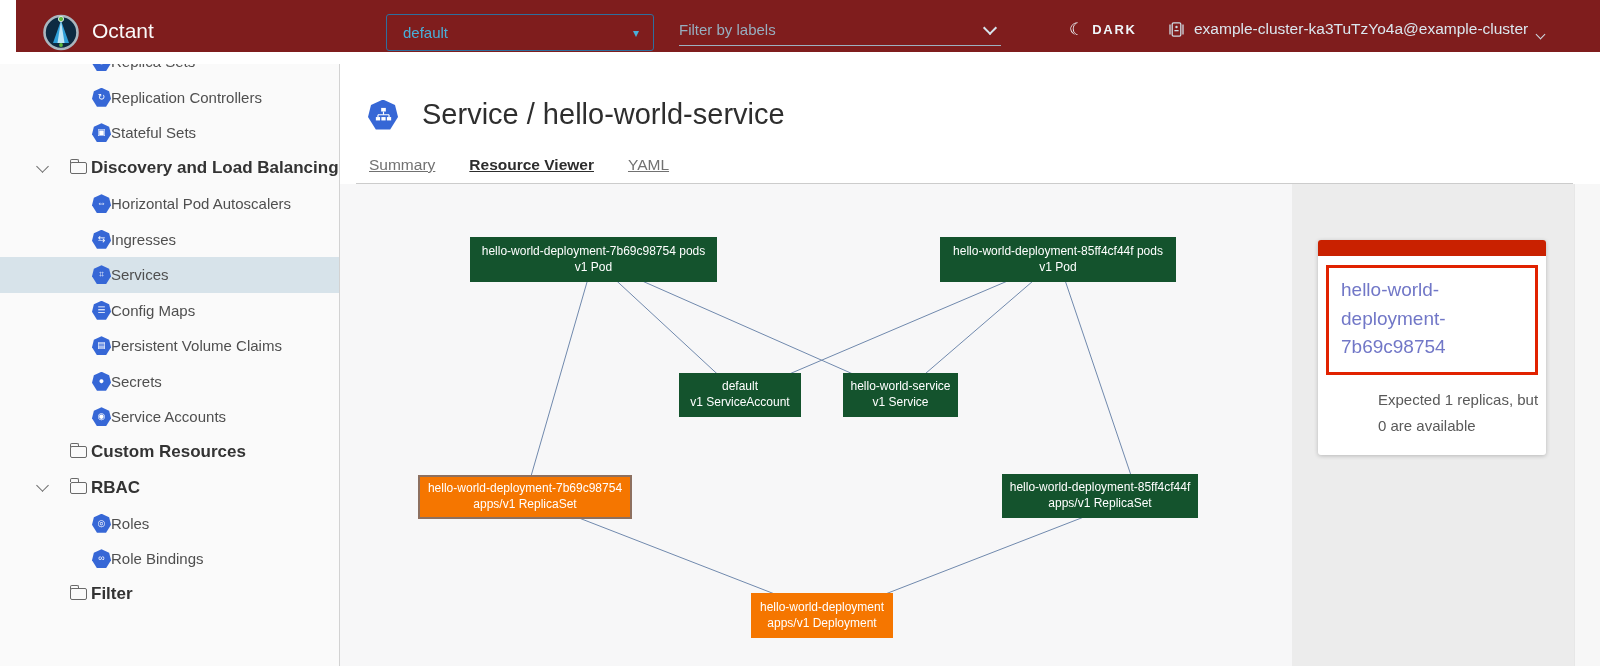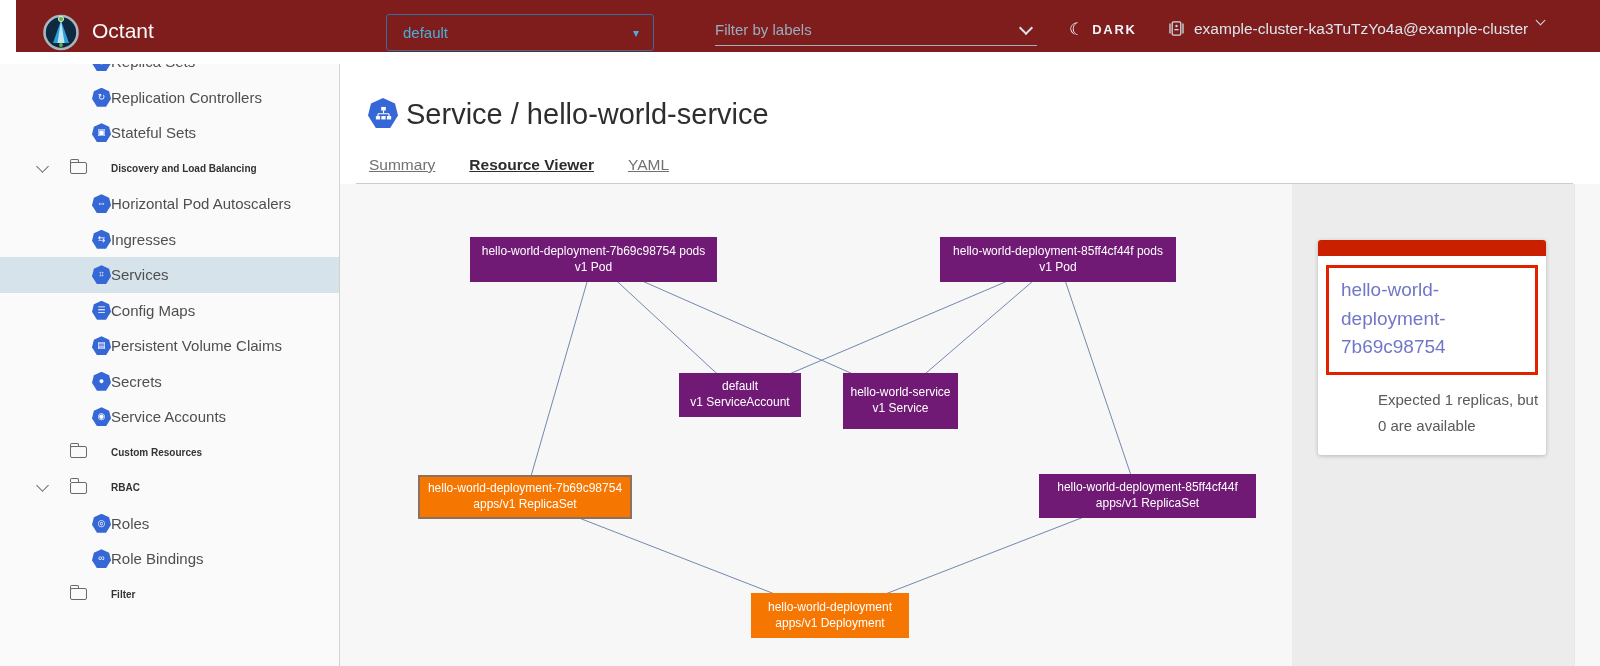--- a/index.html
+++ b/index.html
@@ -8,69 +8,69 @@
 
   
   .topbar { position:absolute; left:16px; top:0; width:1600px; height:52px; background:#7f1d1d; }
   .logo { position:absolute; left:26px; top:13px; width:38px; height:38px; }
   .app-title { position:absolute; left:76px; top:19px; color:#fafafa; font-size:21px; font-weight:400; }
   .ns-select { position:absolute; left:370px; top:14px; width:268px; height:37px; border:1px solid #2e6f9e;
                border-radius:3px; display:flex; align-items:center; padding:0 14px 0 16px; cursor:pointer; }
   .ns-value { color:#49afd9; font-size:15px; flex:1; }
   .ns-caret { color:#49afd9; font-size:12px; }
   .filter-box { position:absolute; left:663px; top:14px; width:322px; height:32px; border-bottom:1px solid #9db1c0;
-                display:flex; align-items:center;margin-left:36px; }
+                display:flex; align-items:center; }
   .filter-label { color:#97aebf; font-size:15px; flex:1; }
   .chev-lite { width:10px; height:10px; border-right:2px solid #d7e4ec; border-bottom:2px solid #d7e4ec;
                transform:rotate(45deg); margin:-4px 6px 0 0; }
   .theme-toggle { position:absolute; left:1053px; top:21px; display:flex; align-items:center; gap:8px; color:#eef5f9; cursor:pointer; }
   .moon { font-size:17px; line-height:1; }
   .theme-label { font-size:13px; font-weight:700; letter-spacing:0.13em; }
-  .context { position:absolute; left:1152px; top:20px; display:flex; align-items:flex-start; gap:9px; color:#dbe6ee; cursor:pointer; }
+  .context { position:absolute; left:1152px; top:20px; display:flex; align-items:flex-end; gap:9px; color:#dbe6ee; cursor:pointer; }
   .context-label { font-size:15.5px; }
   .chev-tiny { width:7px; height:7px; border-right:1.6px solid #cfdbe4; border-bottom:1.6px solid #cfdbe4;
                transform:rotate(45deg); margin-top:-3px; }
 
   
   .sidebar { position:absolute; left:0; top:64px; width:340px; height:602px; background:#fafafa;
              border-right:1px solid #d2d2d2; overflow:hidden; }
   .srow { height:35.5px; display:flex; align-items:center; cursor:pointer; }
   .srow:first-child { margin-top:-20px; }
   .srow.selected { background:#d7e3ea; }
   .srow.group { padding-left:36px; }
   .srow.res { padding-left:92px; }
   .chev { width:9px; height:9px; border-right:1.8px solid #6a6a6a; border-bottom:1.8px solid #6a6a6a;
           transform:rotate(45deg); margin:-4px 0 0 2px; flex:none; }
   .chev.hiddenc { visibility:hidden; }
   .chev-slot { width:20px; display:flex; justify-content:flex-start; flex:none; }
   .folder { width:17px; height:12px; border:1.5px solid #696969; border-radius:2px; position:relative;
             margin-left:14px; flex:none; }
   .folder::before { content:""; position:absolute; top:-4.5px; left:-1.5px; width:7px; height:3px;
                     border:1.5px solid #696969; border-bottom:none; border-radius:2px 2px 0 0; }
-  .glabel { margin-left:24px; font-size:10px; font-weight:700; color:#333; white-space:nowrap; }
+  .glabel { margin-left:4px; font-size:17px; font-weight:700; color:#333; white-space:nowrap; }
   .hepta { width:19px; height:19px; flex:none; background:#3667d6; color:#fff; font-size:9px; line-height:19px;
            text-align:center; clip-path:polygon(50% 0%, 90% 18%, 100% 58%, 74% 100%, 26% 100%, 0% 58%, 10% 18%); }
   .rlabel { font-size:15px; color:#4f4f4f; white-space:nowrap; }
 
   
-  .page-title-wrap { position:absolute; left:368px; top:98px; display:flex; align-items:flex-start; gap:8px; }
+  .page-title-wrap { position:absolute; left:368px; top:98px; display:flex; align-items:center; gap:24px; }
   .title-icon { width:30px; height:30px; background:#3667d6; flex:none; display:flex; align-items:center; justify-content:center;
                 clip-path:polygon(50% 0%, 90% 18%, 100% 58%, 74% 100%, 26% 100%, 0% 58%, 10% 18%); }
   .page-title { font-size:29px; color:#2e2e2e; font-weight:400; }
   .tabs { position:absolute; left:368px; top:152px; display:flex; gap:32px; }
   .tab { font-size:15.5px; color:#717171; padding:4px 1px 9px; cursor:pointer;text-decoration:underline; }
   .tab.active { color:#2d2d2d; font-weight:700; border-bottom:3px solid #0b7ab0; }
   .tabs-rule { position:absolute; left:356px; top:183px; width:1217px; height:1px; background:#ccc; }
 
   
   .graph { position:absolute; left:340px; top:184px; width:952px; height:482px; background:#f7f7f8; }
   .graph svg { position:absolute; left:0; top:0; }
   .gnode { position:absolute; display:flex; flex-direction:column; justify-content:center; text-align:center;
            color:#fff; font-size:12px; line-height:1.3; cursor:pointer; padding:0 2px; }
-  .gnode.ok { background:#701a75; }
+  .gnode.ok { background:#14532d; }
   .gnode.warning { background:#f57600; }
   .gnode.selected { border:2px solid #8d7060; }
 
   
   .side-panel { position:absolute; left:1292px; top:184px; width:282px; height:482px; background:#ececec; }
   .scroll-strip { position:absolute; left:1574px; top:184px; width:26px; height:482px; background:#f7f7f7;
                   border-left:1px solid #e7e7e7; }
   .card { position:absolute; left:26px; top:56px; width:228px; background:#fff; border-radius:3px;
           box-shadow:0 1px 4px rgba(0,0,0,0.22); padding-bottom:6px; }
   .card-topbar { height:16px; background:#c92100; border-radius:3px 3px 0 0; }
@@ -241,33 +241,33 @@
       <div>v1 Pod</div>
     </div>
     <div class="gnode ok" style="left: 600px; top: 53px; width: 236px; height: 45px;">
       <div>hello-world-deployment-85ff4cf44f pods</div>
       <div>v1 Pod</div>
     </div>
     <div class="gnode ok" style="left: 339px; top: 189px; width: 122px; height: 44px;">
       <div>default</div>
       <div>v1 ServiceAccount</div>
     </div>
-    <div class="gnode ok" style="left: 503px; top: 189px; width: 115px; height: 56px;">
+    <div class="gnode ok" style="left: 503px; top: 189px; width: 115px; height: 44px;">
       <div>hello-world-service</div>
       <div>v1 Service</div>
     </div>
     <div class="gnode warning selected" style="left: 78px; top: 291px; width: 214px; height: 44px;">
       <div>hello-world-deployment-7b69c98754</div>
       <div>apps/v1 ReplicaSet</div>
     </div>
-    <div class="gnode ok" style="left: 699px; top: 290px; width: 217px; height: 44px;">
+    <div class="gnode ok" style="left: 662px; top: 290px; width: 196px; height: 44px;">
       <div>hello-world-deployment-85ff4cf44f</div>
       <div>apps/v1 ReplicaSet</div>
     </div>
-    <div class="gnode warning" style="left: 411px; top: 409px; width: 158px; height: 45px;">
+    <div class="gnode warning" style="left: 411px; top: 409px; width: 142px; height: 45px;">
       <div>hello-world-deployment</div>
       <div>apps/v1 Deployment</div>
     </div>
   </div>
 
 <div class="side-panel">
   <div class="card">
     <div class="card-topbar"></div>
     <div class="card-titlebox">
       <div class="card-title">hello-world-deployment-7b69c98754</div>

